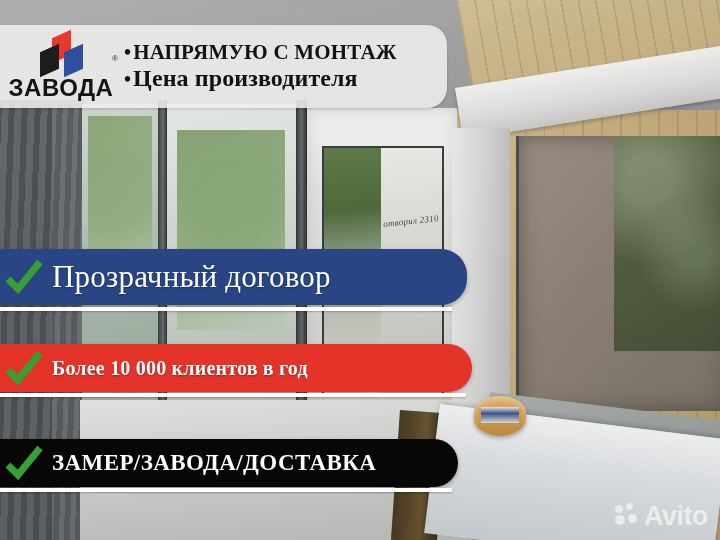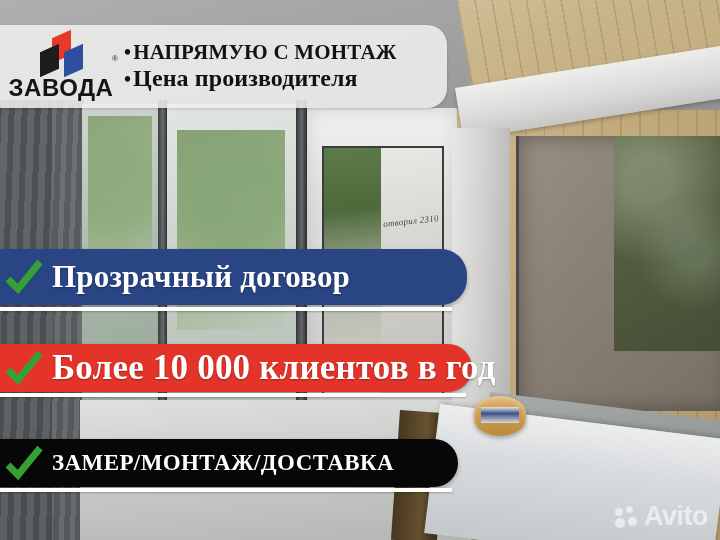--- a/index.html
+++ b/index.html
@@ -218,38 +218,38 @@
   .banner .label {
     color: #ffffff; white-space: nowrap;
     text-shadow: 0 1px 2px rgba(0,0,0,.35);
   }
   .underline {
     position: absolute; left: 0; height: 4px;
     background: #ffffff; box-shadow: 0 1px 2px rgba(0,0,0,.25);
   }
 
   #banner-contract { top: 249px; width: 493px; height: 56px; background: #2a4583; }
-  #banner-contract .label { font-size: 31px; font-weight: 700; letter-spacing: .2px; }
+  #banner-contract .label { font-size: 31px; font-weight: 400; letter-spacing: .2px; }
   #ul-contract { top: 307px; width: 452px; }
 
   #banner-clients { top: 344px; width: 498px; height: 48px; background: #e4342a; }
-  #banner-clients .label { font-size: 35px; font-weight: 700; letter-spacing: .2px; }
+  #banner-clients .label { font-size: 20px; font-weight: 700; letter-spacing: .2px; }
   #ul-clients { top: 393px; width: 466px; }
 
   #banner-service { top: 439px; width: 484px; height: 48px; background: #070707; }
   #banner-service .label {
     font-size: 23px; font-weight: 700; letter-spacing: .4px;
     font-family: "Liberation Serif", serif;
   }
   #ul-service { top: 488px; width: 452px; }
 
   
   .avito {
     position: absolute; right: 12px; bottom: 10px;
-    display: flex; align-items: center; gap: 5px;
+    display: flex; gap: 5px;
     opacity: .82;
   }
   .avito-dots { position: relative; width: 24px; height: 22px; flex: 0 0 auto; }
   .avito-dots i { position: absolute; border-radius: 50%; background: #f2f2f2; display: block; }
   .avito-dots i.d1 { left: 0;   top: 2px;  width: 8px;  height: 8px; }
   .avito-dots i.d2 { left: 11px; top: 0;   width: 7px;  height: 7px; }
   .avito-dots i.d3 { left: 0;   top: 12px; width: 10px; height: 10px; }
   .avito-dots i.d4 { left: 13px; top: 11px; width: 9px;  height: 9px; }
   .avito-word {
     font-family: "Liberation Sans", sans-serif;
@@ -326,21 +326,21 @@
       <path d="M4 22 L14 32 L36 5" fill="none" stroke="#35a135" stroke-width="7" stroke-linecap="butt" stroke-linejoin="miter"></path>
     </svg>
     <span class="label">Более 10 000 клиентов в год</span>
   </div>
   <div class="underline" id="ul-clients"></div>
 
   <div class="banner" id="banner-service" style="background: rgb(7, 7, 7);">
     <svg class="tick" viewBox="0 0 40 40">
       <path d="M4 22 L14 32 L36 5" fill="none" stroke="#35a135" stroke-width="7" stroke-linecap="butt" stroke-linejoin="miter"></path>
     </svg>
-    <span class="label">ЗАМЕР/МОНТАЖ/ДОСТАВКА</span>
+    <span class="label">ЗАМЕР/ЗАВОДА/ДОСТАВКА</span>
   </div>
   <div class="underline" id="ul-service"></div>
 
   <div class="avito">
     <span class="avito-dots">
       <i class="d1"></i>
         <i class="d2"></i>
         <i class="d3"></i>
         <i class="d4"></i>
     </span>

